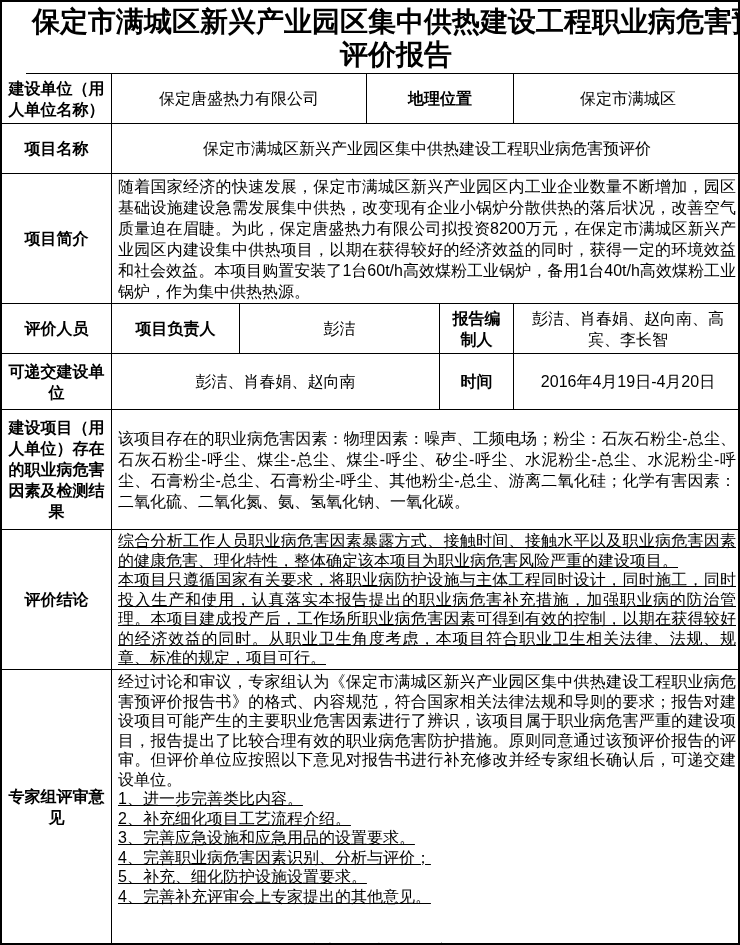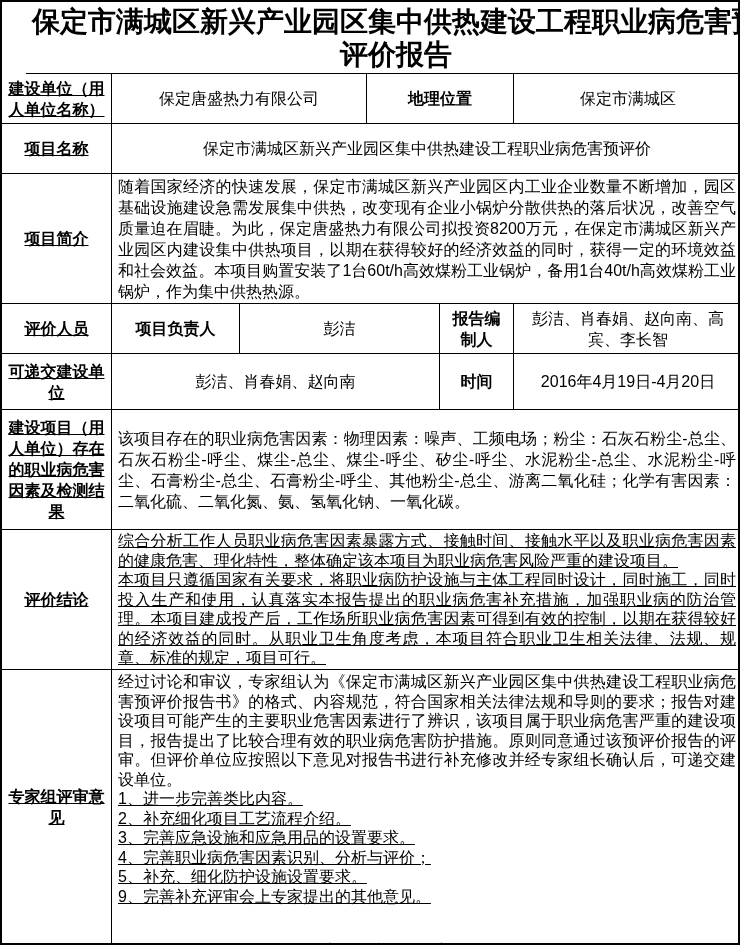--- a/index.html
+++ b/index.html
@@ -44,21 +44,21 @@
   .tight { line-height: 19.5px; }
 
   .h72  { height: 72px; margin-left: 24px; }
   .h50  { height: 50px; }
   .h130 { height: 130px; }
   .h56  { height: 56px; }
   .h120 { height: 120px; }
   .h140 { height: 140px; }
   .h273 { height: 273px; }
 
-  .w110 { width: 110px; text-decoration: underline; }
+  .w110 { width: 110px; }
   .w255 { width: 255px; }
   .w147 { width: 147px; }
   .w228 { width: 228px; }
   .w128 { width: 128px; }
   .w200 { width: 200px; }
   .w74  { width: 74px; }
   .w630 { width: 630px; }
 
   .title-cell {
     width: 740px;
@@ -128,21 +128,21 @@
   <div class="row h273">
     <div class="cell label w110">专家组评审意见</div>
     <div class="cell w630 tight" style="justify-content:flex-start">
       <div class="content">经过讨论和审议，专家组认为《保定市满城区新兴产业园区集中供热建设工程职业病危害预评价报告书》的格式、内容规范，符合国家相关法律法规和导则的要求；报告对建设项目可能产生的主要职业危害因素进行了辨识，该项目属于职业病危害严重的建设项目，报告提出了比较合理有效的职业病危害防护措施。原则同意通过该预评价报告的评审。但评价单位应按照以下意见对报告书进行补充修改并经专家组长确认后，可递交建设单位。</div>
       <div class="items">
         <div>1、进一步完善类比内容。</div>
         <div>2、补充细化项目工艺流程介绍。</div>
         <div>3、完善应急设施和应急用品的设置要求。</div>
         <div>4、完善职业病危害因素识别、分析与评价；</div>
         <div>5、补充、细化防护设施设置要求。</div>
-        <div>9、完善补充评审会上专家提出的其他意见。</div>
+        <div>4、完善补充评审会上专家提出的其他意见。</div>
       </div>
       <div class="sig-block">
         <div>专家组：支绍军、卞恒全、李绍群</div>
 
       </div>
     </div>
   </div>
 
 </div>
 

